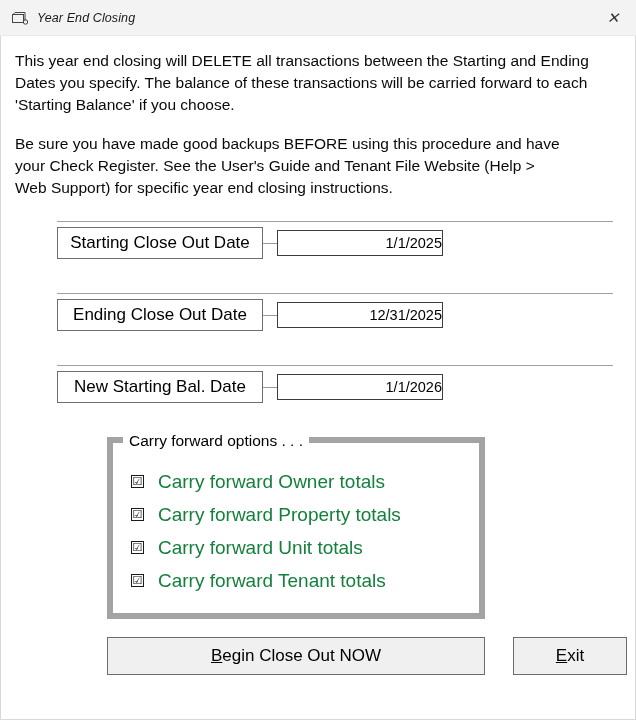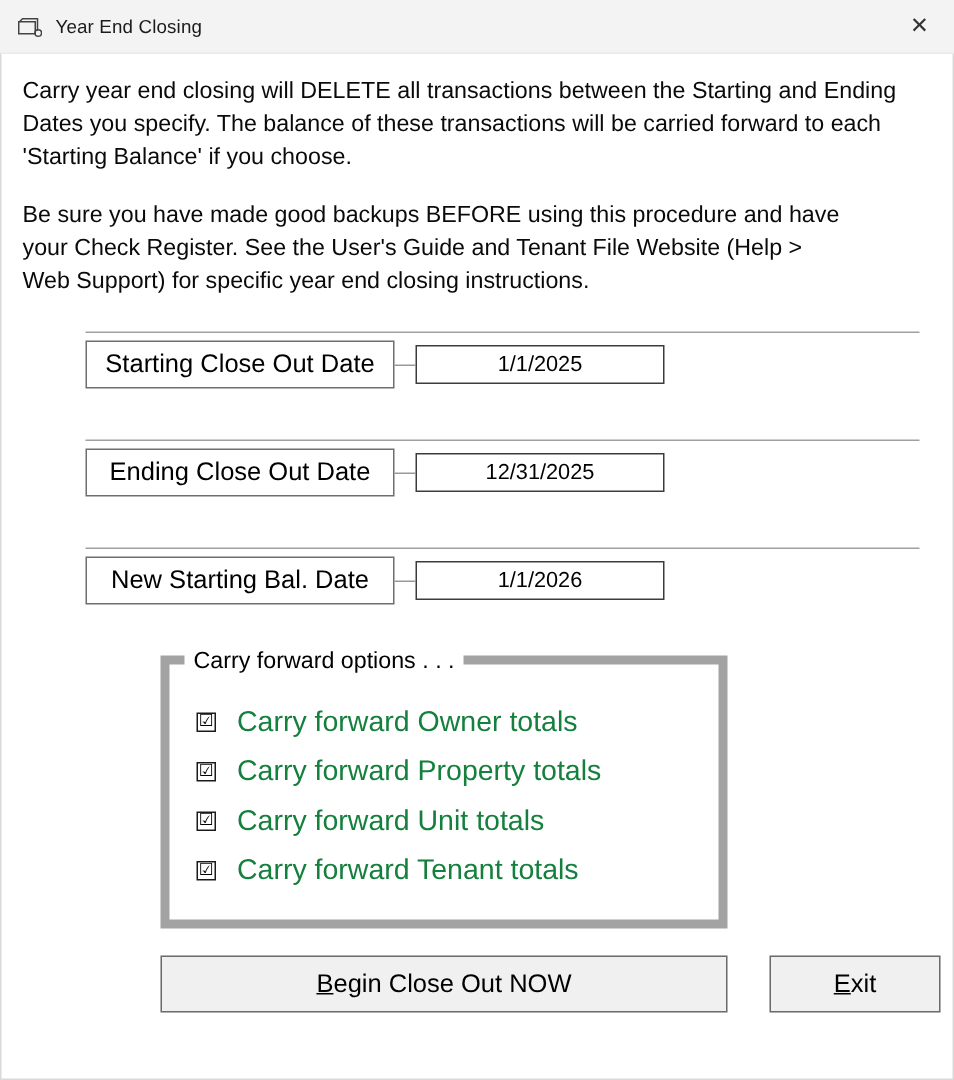--- a/index.html
+++ b/index.html
@@ -25,20 +25,21 @@
   
   .titlebar {
     height: 36px;
     min-height: 36px;
     background: #f3f3f3;
     display: flex;
     align-items: center;
     padding: 0 0 0 11px;
     box-sizing: border-box;
     border-bottom: 1px solid #eaeaea;
+    font-style: italic;
   }
   .title-icon {
     width: 18px;
     height: 18px;
     margin-right: 8px;
     display: flex;
     align-items: center;
     justify-content: center;
     color: #333;
   }
@@ -116,21 +117,21 @@
     height: 26px;
     border: 1px solid #3c3c3c;
     background: #ffffff;
     display: flex;
     align-items: center;
     justify-content: center;
     font-size: 14.5px;
     color: #000;
     box-sizing: border-box;
     font-family: "Liberation Sans", sans-serif;
-    text-align: center;
+    text-align: right;
     outline: none;
     padding: 0;
   }
 
   
   .topline {
     position: absolute;
     left: 0;
     right: 22px;
     top: 0;
@@ -216,21 +217,21 @@
         <circle cx="13.5" cy="11" r="2.2" fill="none" stroke="#444" stroke-width="1"></circle>
       </svg>
     </span>
     <span class="title-text">Year End Closing</span>
     <div class="close-btn">✕</div>
   </div>
 
   <div class="frame">
 
     <div class="intro">
-      <p>Carry year end closing will DELETE all transactions between the Starting and Ending</p>
+      <p>This year end closing will DELETE all transactions between the Starting and Ending</p>
       <p>Dates you specify.  The balance of these transactions will be carried forward to each</p>
       <p>'Starting Balance' if you choose.</p>
       <div class="para-gap"></div>
       <p>Be sure you have made good backups BEFORE using this procedure and have</p>
       <p>your Check Register. See the User's Guide and Tenant File Website (Help &gt;</p>
       <p>Web Support) for specific year end closing instructions.</p>
     </div>
 
     <div class="dates">
 

